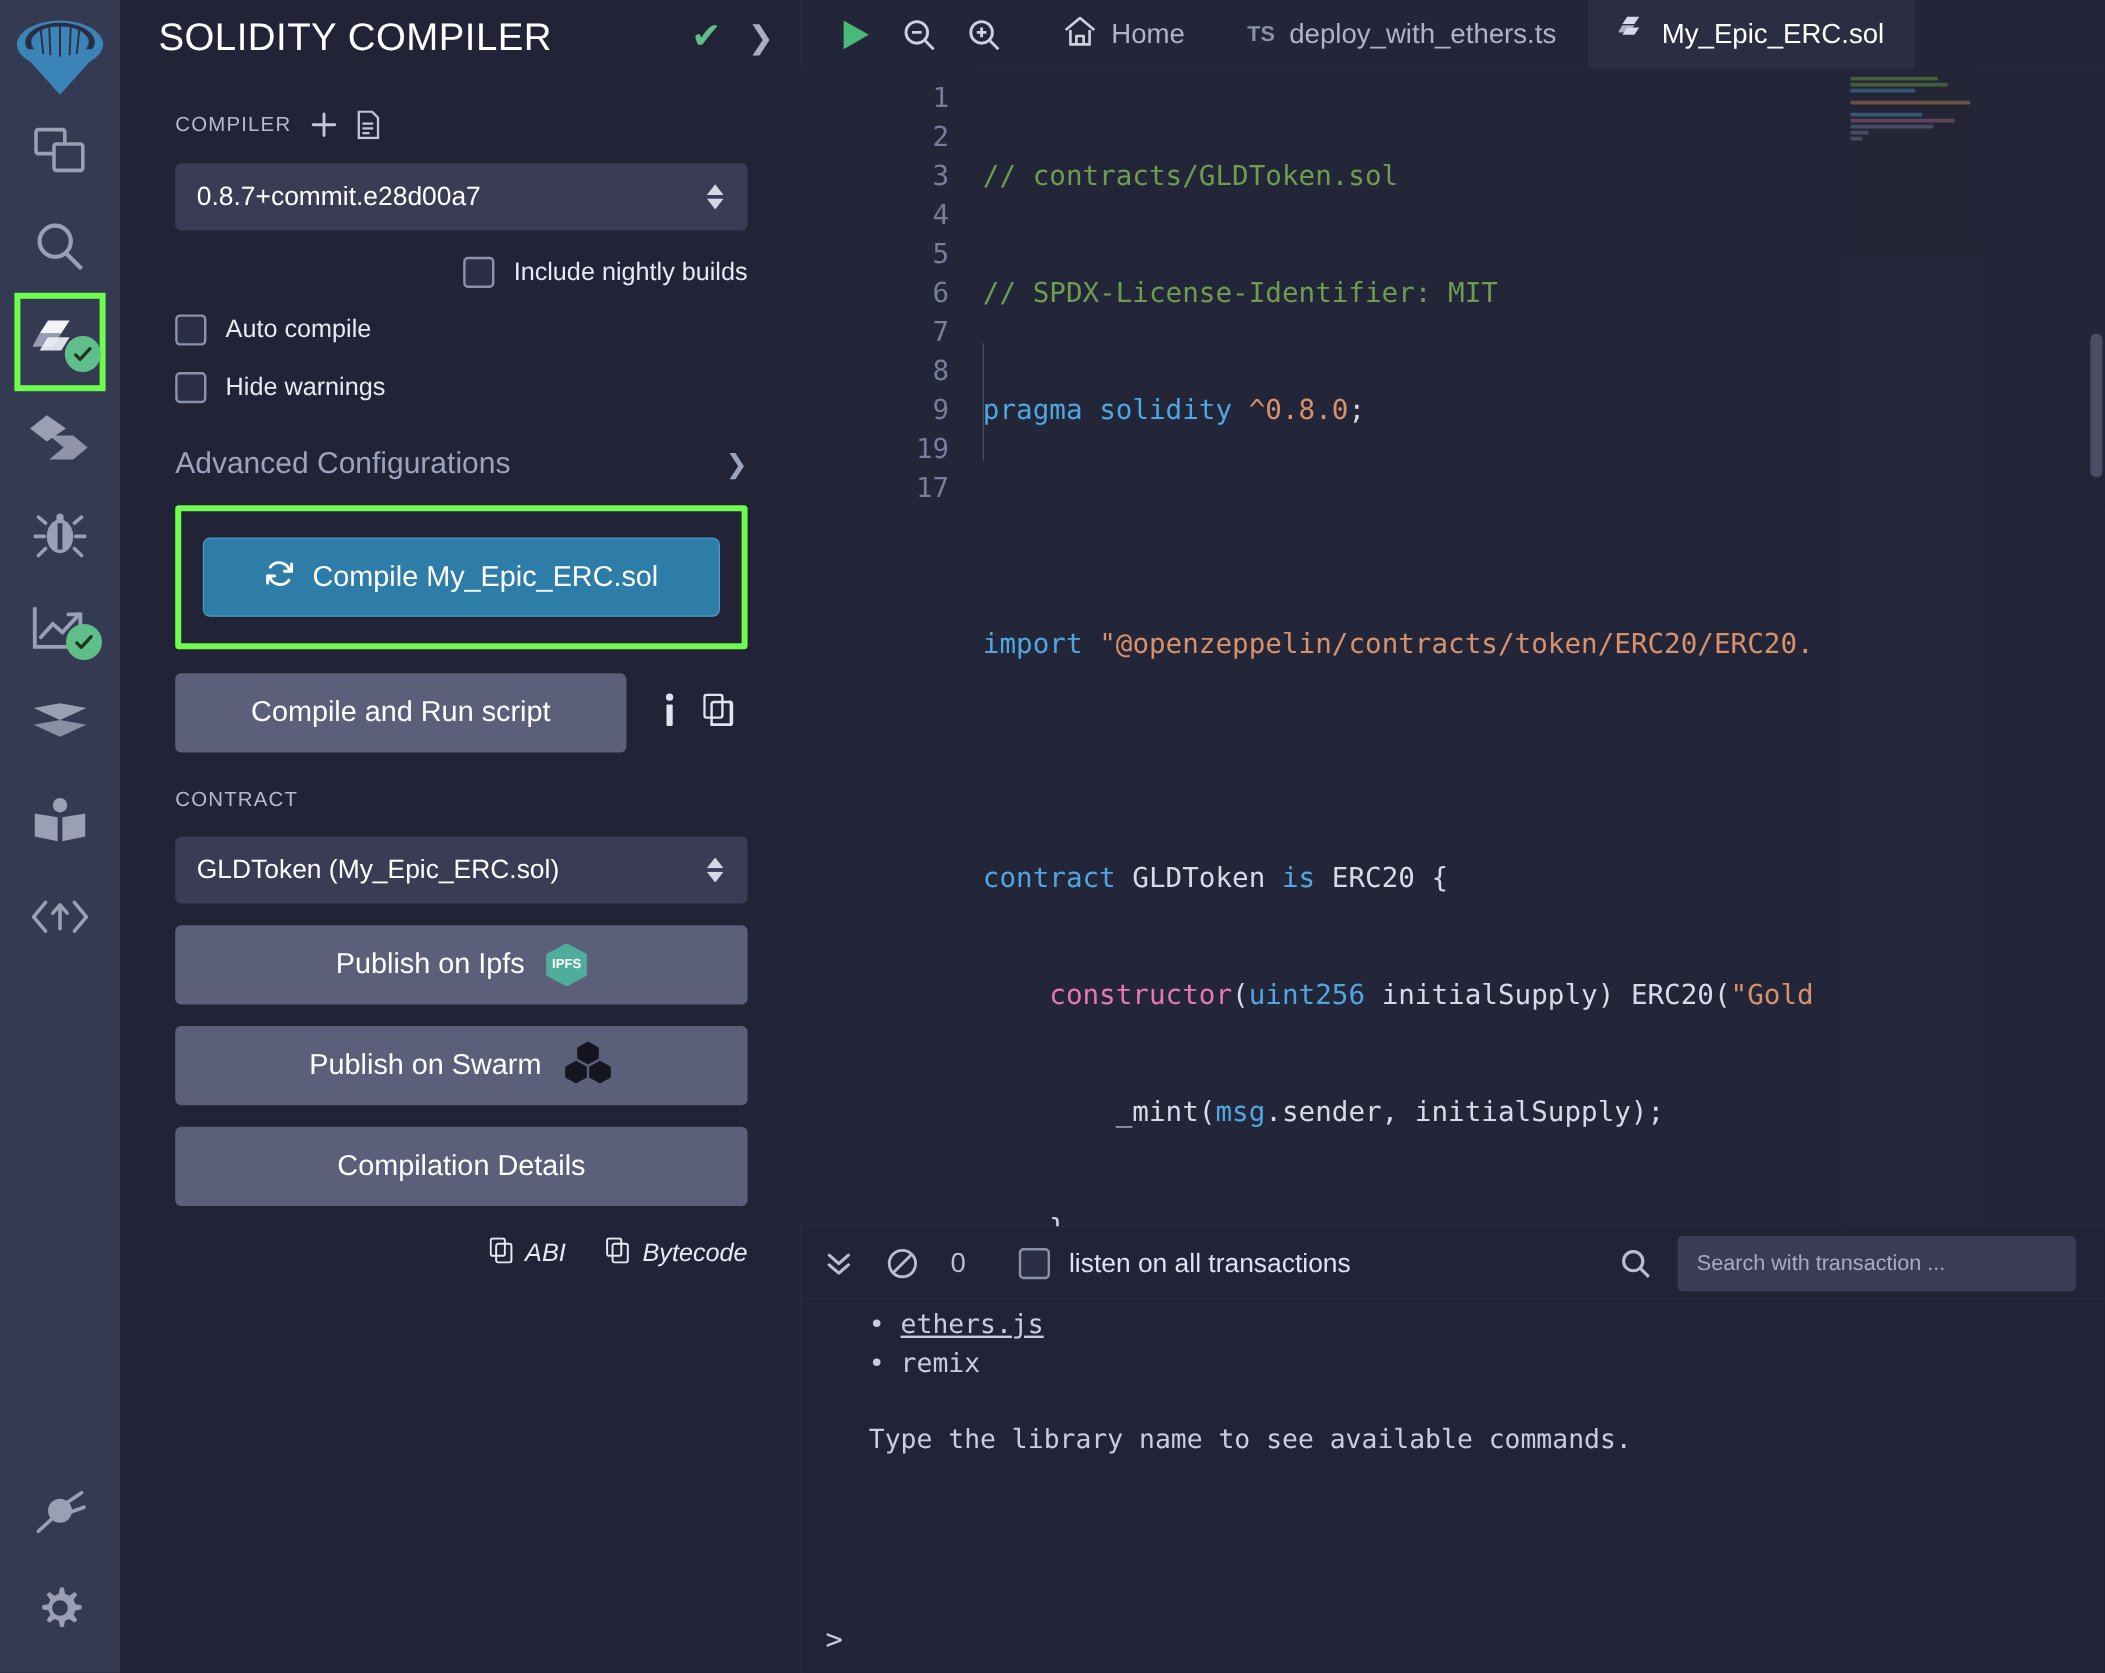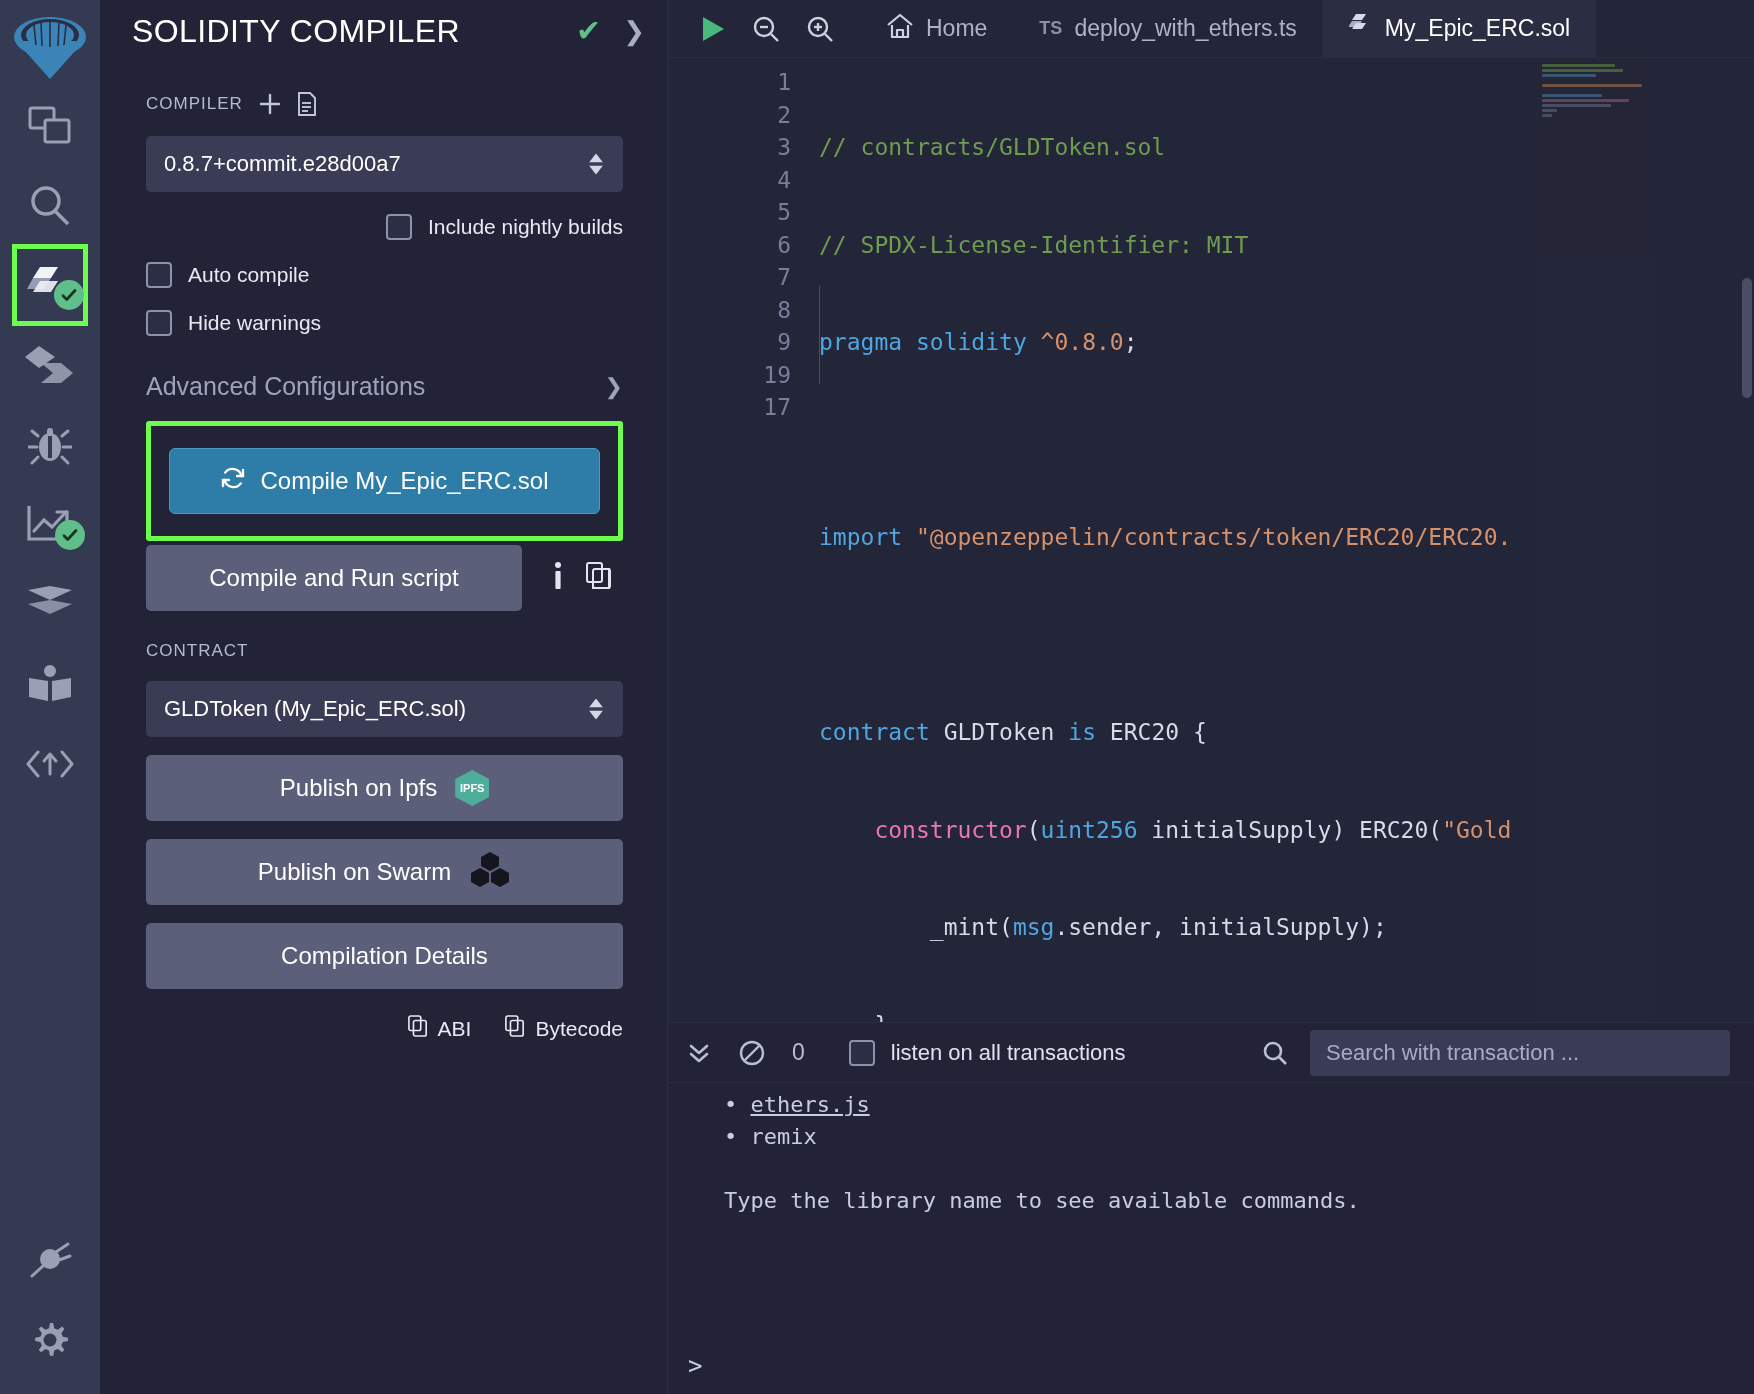--- a/index.html
+++ b/index.html
@@ -111,28 +111,28 @@
     display:flex; align-items:center; justify-content:center; gap: 14px;
     cursor:pointer;
   }
   .btn-grey {
     background: #5c5f79; border: none; border-radius: 5px;
     color: #fff; font-size: 24px;
     height: 66px; width: 100%;
     display:flex; align-items:center; justify-content:center; gap: 18px;
     cursor:pointer;
   }
-  .run-row { display:flex; align-items:center; gap: 0; margin-top: 4px; }
+  .run-row { display:flex; align-items:center; gap: 0; margin-top: 20px; }
   .run-row .btn-grey { width: 376px; }
   .run-icons { display:flex; align-items:center; gap: 22px; margin-left: 30px; color:#e2e4f0; }
 
   .btn-stack { margin-top: 18px; display:flex; flex-direction:column; gap: 18px; }
 
   .abi-row { display:flex; justify-content:flex-end; gap: 34px; margin-top: 26px; color:#e7e9f3; font-size: 21px; }
-  .abi-item { display:flex; align-items:center; gap: 10px; cursor:pointer; }
+  .abi-item { display:flex; align-items:center; gap: 10px; cursor:pointer;font-style:italic; }
 
   .ipfs-badge {
     width: 34px; height: 36px; display:inline-flex; align-items:center; justify-content:center;
     font-size: 11px; font-weight: bold; color:#fff;
     background: #4fae9b;
     clip-path: polygon(50% 0%, 100% 25%, 100% 75%, 50% 100%, 0% 75%, 0% 25%);
   }
 
   
   .editor-col { flex: 1; display:flex; flex-direction:column; min-width:0; background:#232538; }
@@ -204,22 +204,22 @@
     border-bottom: 1px solid #2b2d42;
   }
   .term-ico { color:#b9bed3; display:flex; align-items:center; cursor:pointer; }
   .term-count { color:#b9bed3; font-size: 23px; }
   .term-chk { display:flex; align-items:center; gap: 16px; margin-left: 18px; }
   .term-chk .lblx { color:#dfe2ee; font-size: 22px; }
   .term-search {
     margin-left: auto; display:flex; align-items:center; gap: 22px;
   }
   .search-input {
-    width: 420px; height: 46px; background:#3a3c55; border:none; border-radius:4px;
-    color:#b6bbd1; font-size:22px; padding: 0 16px;
+    width: 332px; height: 46px; background:#3a3c55; border:none; border-radius:4px;
+    color:#b6bbd1; font-size:18px; padding: 0 16px;
     font-family: "Liberation Sans", sans-serif;
   }
   .search-input::placeholder { color:#a7acc4; }
 
   .term-out {
     flex:1; overflow:hidden; padding: 6px 0 0 0;
     font-family: "DejaVu Sans Mono", monospace; font-size: 22px; color:#c9cde0;
     line-height: 32px;
   }
   .term-out .row { padding-left: 56px; }

